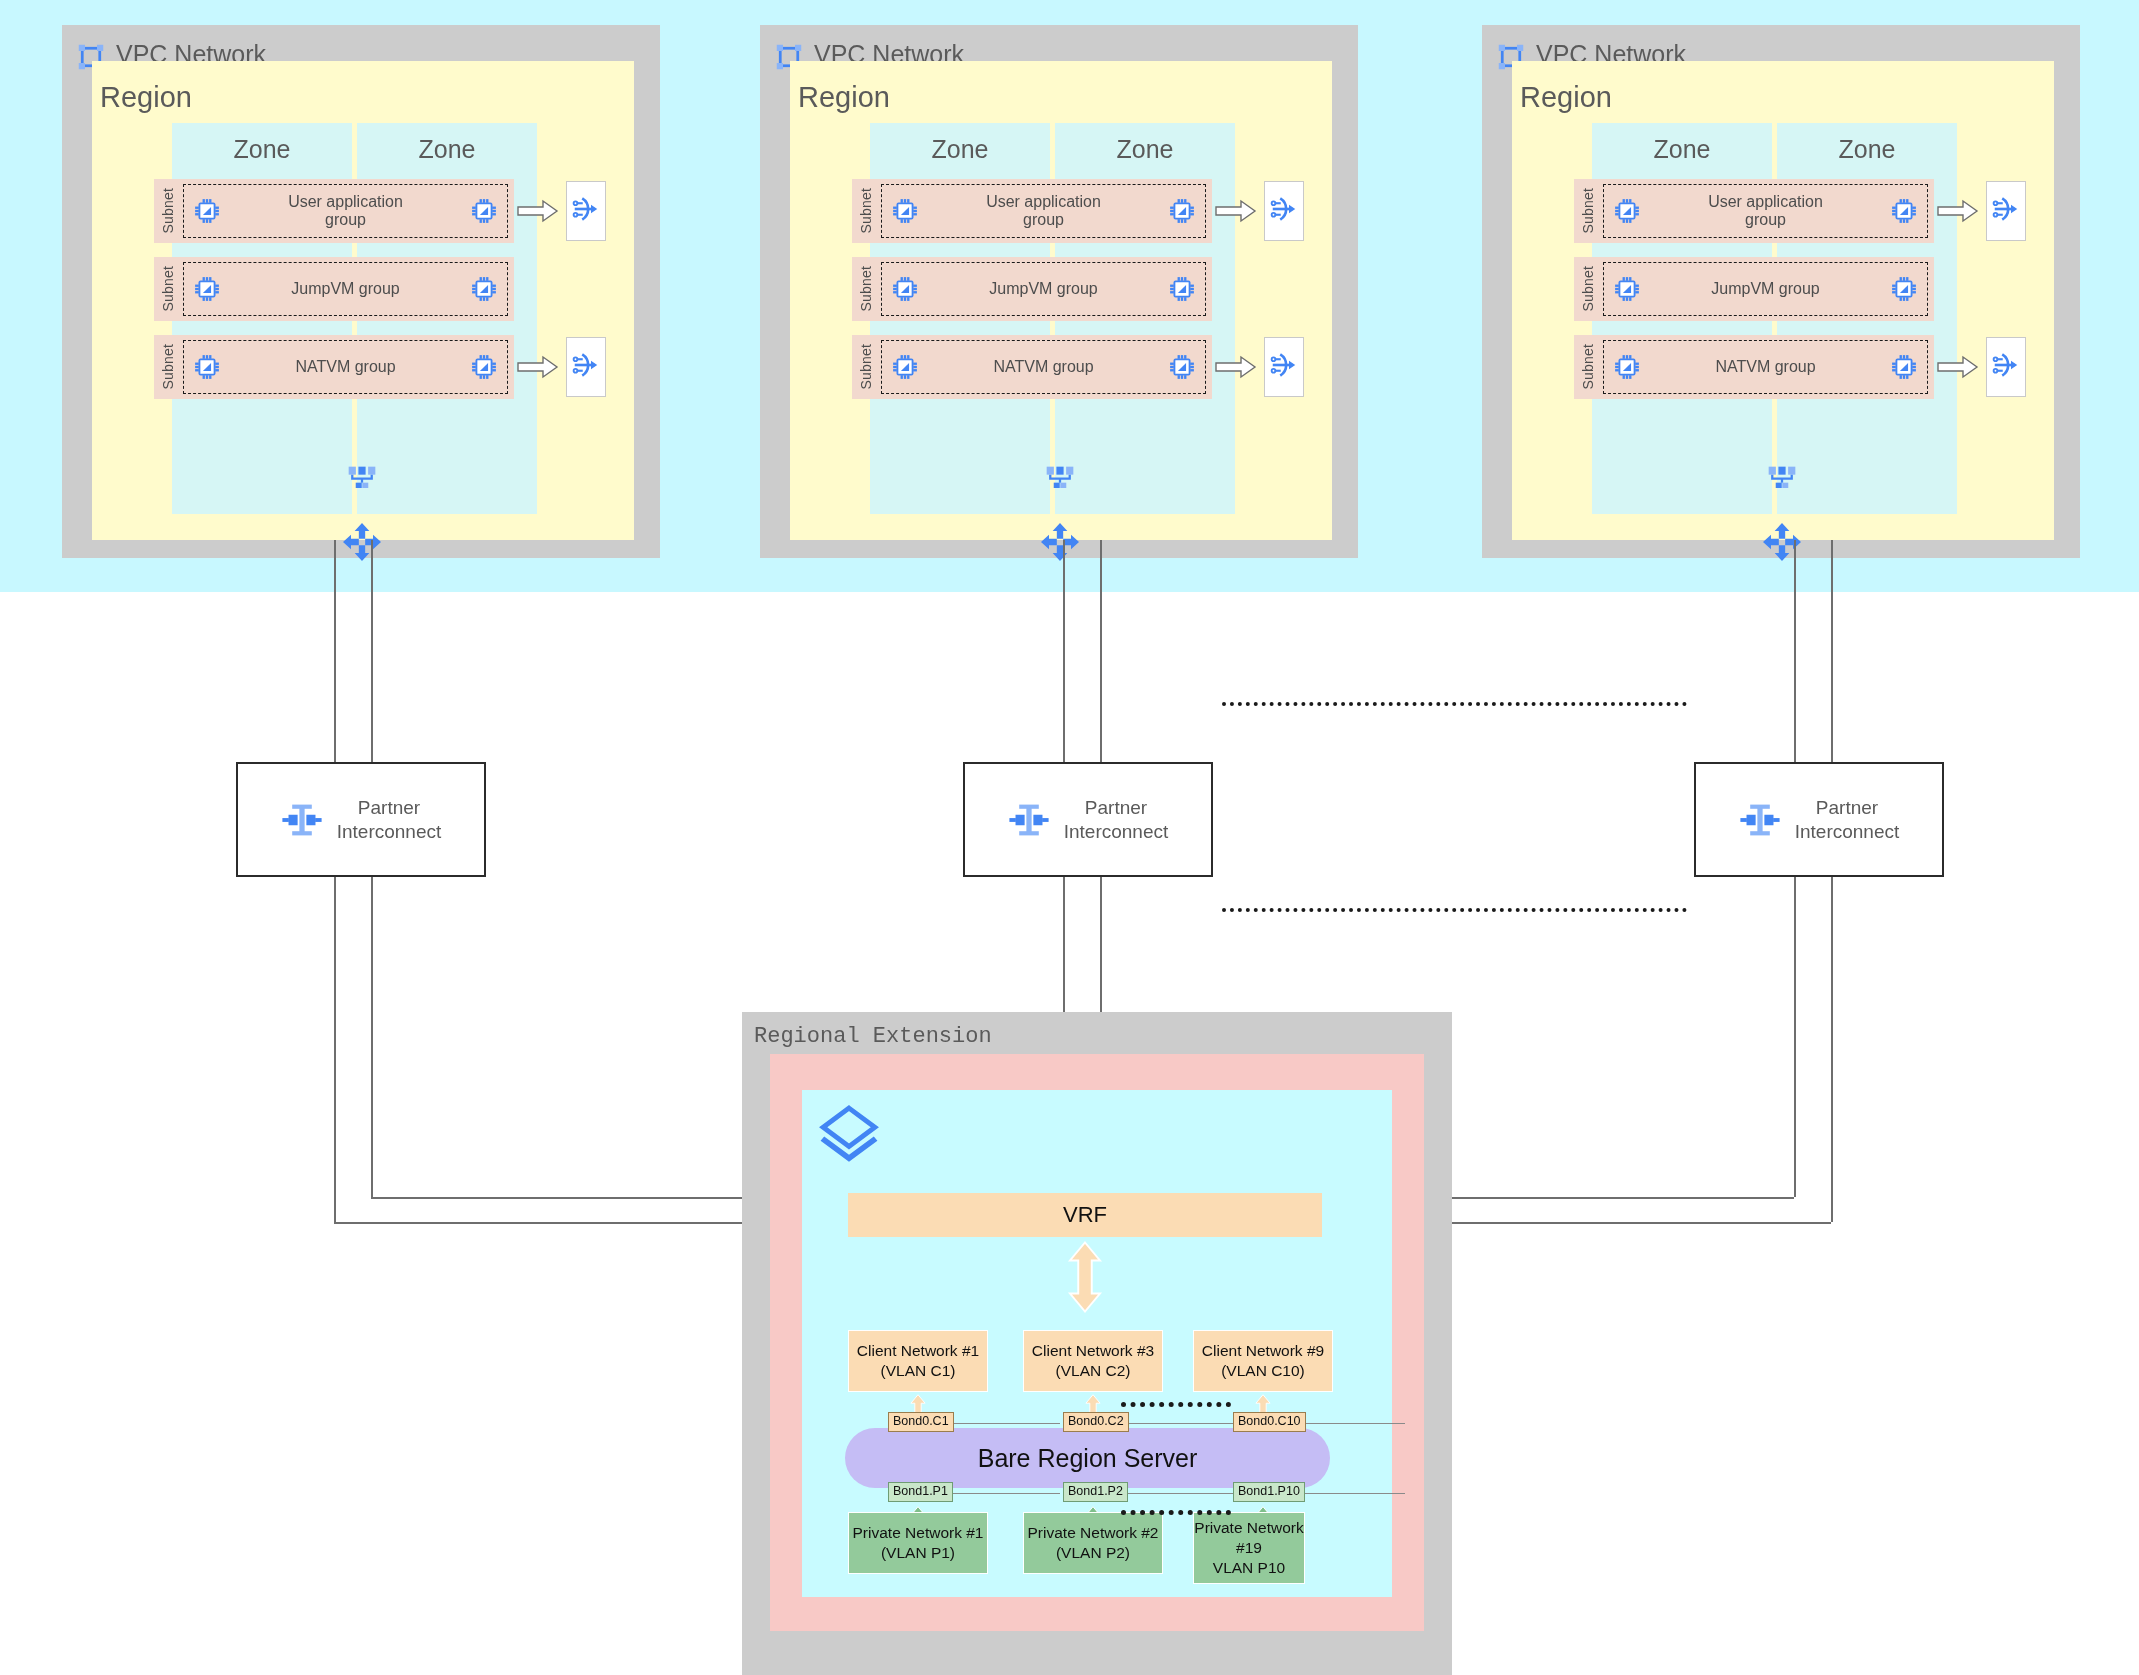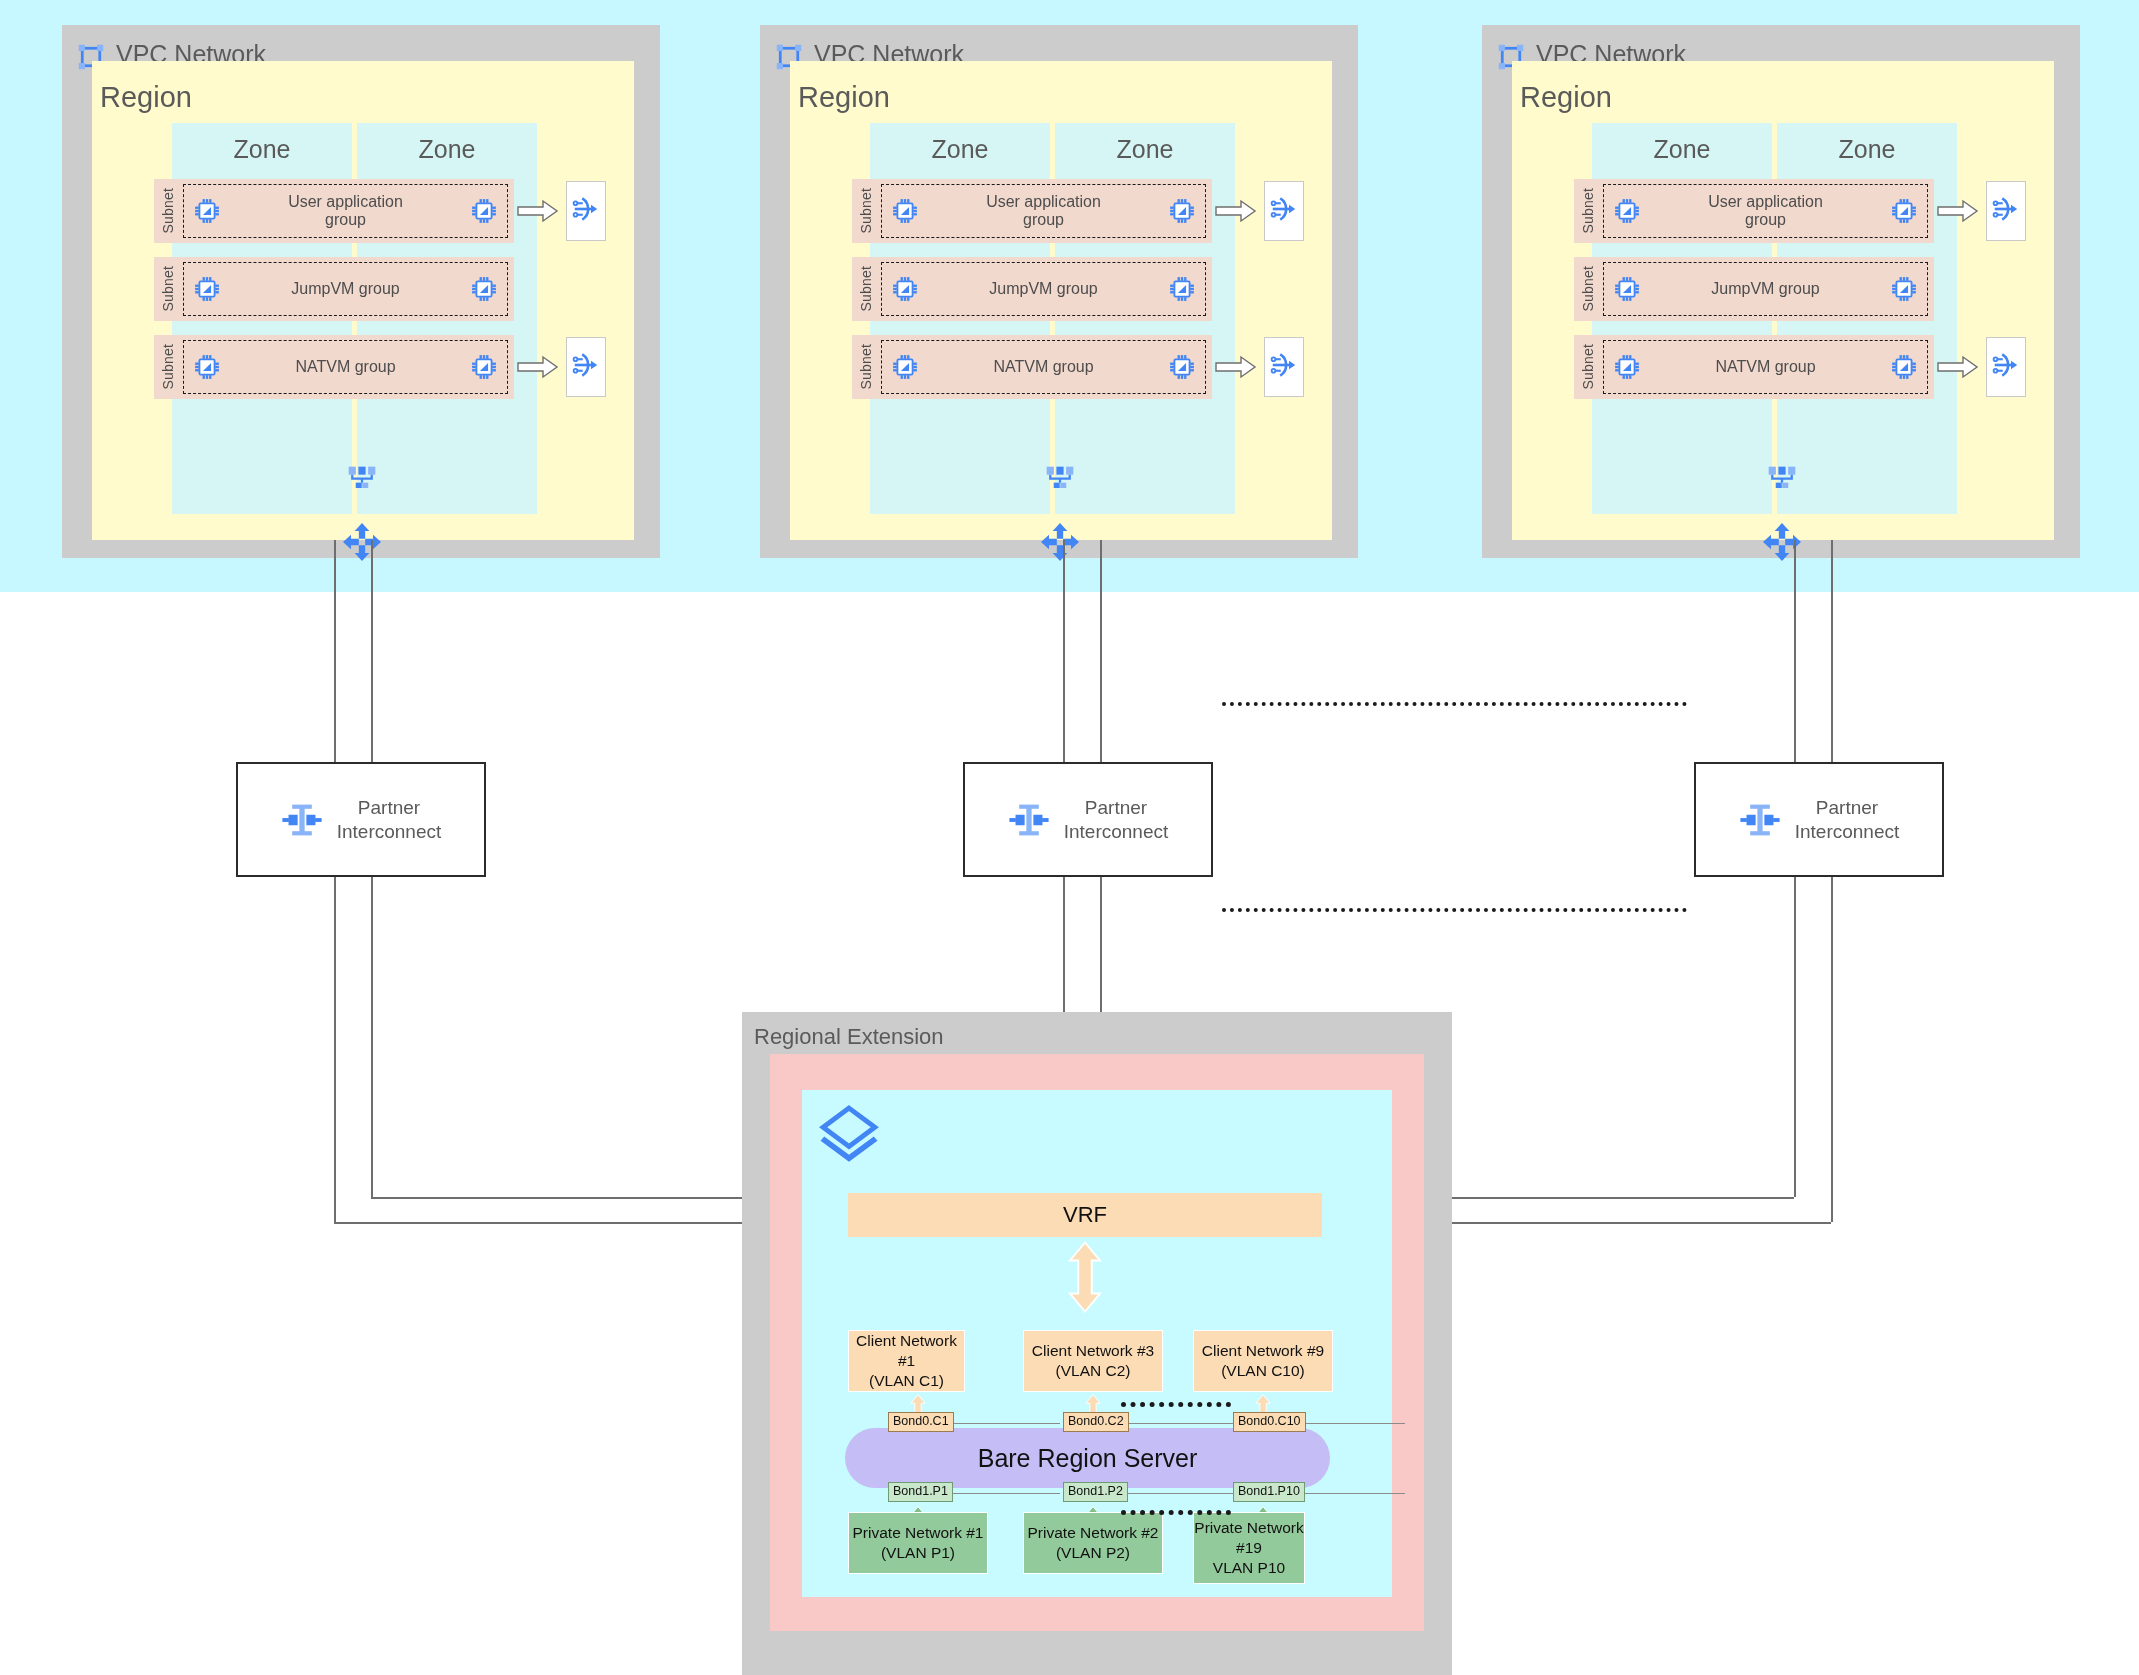--- a/index.html
+++ b/index.html
@@ -42,21 +42,21 @@
   .dotline{border-top:4px dotted #1a1a1a;height:0;}
 
   
   .pi-box{background:#fff;border:2px solid #2b2b2b;display:flex;align-items:center;
           justify-content:center;gap:14px;}
   .pi-txt{font-size:19px;color:#5A5A5A;text-align:center;line-height:1.25;}
   .pi-ico{width:42px;height:42px;flex:0 0 auto;}
 
   
   #re-outer{background:#CCCCCC;}
-  #re-title{font-size:22px;color:#5A5A5A;}
+  #re-title{font-size:22px;color:#5A5A5A;font-family:Liberation Mono, monospace;}
   #re-pink{background:#F8C9C6;}
   #re-cyan{background:#C8FBFF;}
 
   #vrf{background:#FBDCB4;display:flex;align-items:center;justify-content:center;
        font-size:22px;color:#111;}
 
   .cnet{background:#FBDCB4;border:1px solid #fff;display:flex;align-items:center;
         justify-content:center;text-align:center;font-size:15.5px;color:#111;line-height:1.3;}
   .pnet{background:#93CA9B;border:1px solid #fff;display:flex;align-items:center;
         justify-content:center;text-align:center;font-size:15.5px;color:#111;line-height:1.3;}
@@ -665,21 +665,21 @@
     <div class="abs" id="re-cyan" style="left:802px;top:1090px;width:590px;height:507px;"></div>
     <div class="abs" style="left:818px;top:1104px;width:62px;height:62px;"><svg viewBox="0 0 24 24">
 <path d="M12 1.6 L22 9 L12 16.4 L2 9 Z" fill="none" stroke="#4285F4" stroke-width="1.9"></path>
 <path d="M2.4 12.6 L12 19.6 L21.6 12.6 L23 14.2 L12 22.4 L1 14.2 Z" fill="#4285F4"></path>
 </svg></div>
     <div class="abs" id="vrf" style="left:848px;top:1193px;width:474px;height:44px;">VRF</div>
     <div class="abs" style="left:1065px;top:1241px;"><svg width="40" height="72" viewBox="0 0 24 48">
 <path d="M12 1 L22 13 H16.5 V35 H22 L12 47 L2 35 H7.5 V13 H2 Z" fill="#FBDCB4" stroke="#fff" stroke-width="1.3"></path>
       </svg></div>
     <div class="abs" id="bms" style="left:845px;top:1428px;width:485px;height:60px;">Bare Region Server</div>
-    <div class="abs cnet" style="left:848px;top:1330px;width:117px;height:62px;">
+    <div class="abs cnet" style="left:848px;top:1330px;width:140px;height:62px;">
         <span>
           <span>Client Network #1</span><br>
           <span>(VLAN C1)</span>
         </span>
     </div>
     <div class="abs" style="left:909px;top:1394px;"><svg width="18" height="34" viewBox="0 0 24 48">
 <path d="M12 1 L22 13 H16.5 V35 H22 L12 47 L2 35 H7.5 V13 H2 Z" fill="#FBDCB4" stroke="#fff" stroke-width="1.3"></path>
       </svg></div>
     <div class="abs bond-c" style="left:888px;top:1412px;z-index:6;">Bond0.C1</div>
     <div class="abs bond-rule" style="left:940px;top:1423px;width:120px;z-index:5;"></div>

